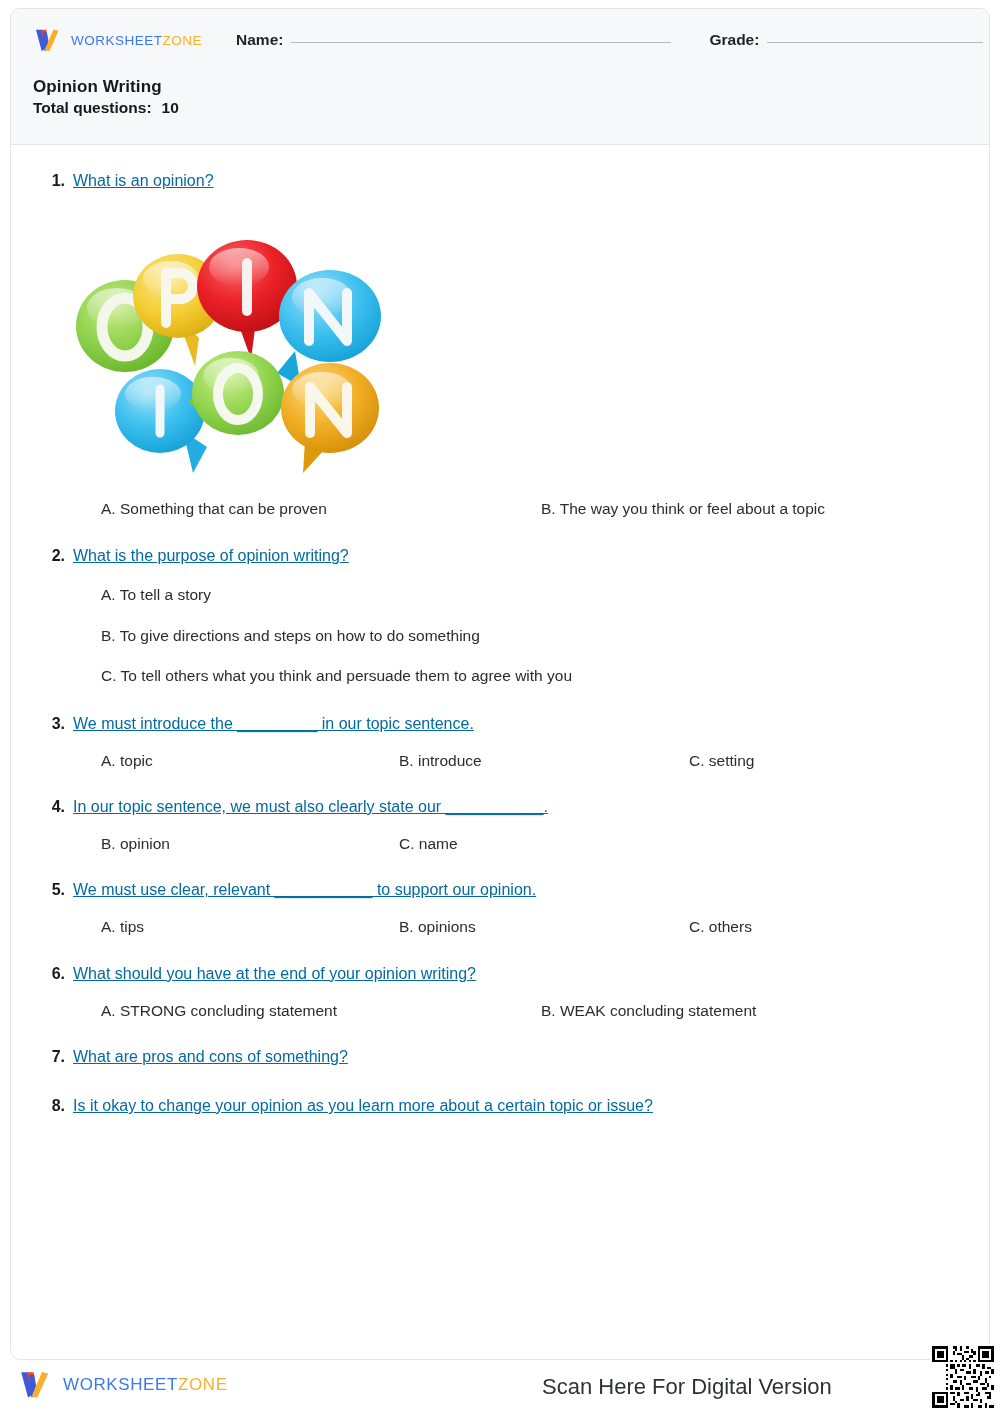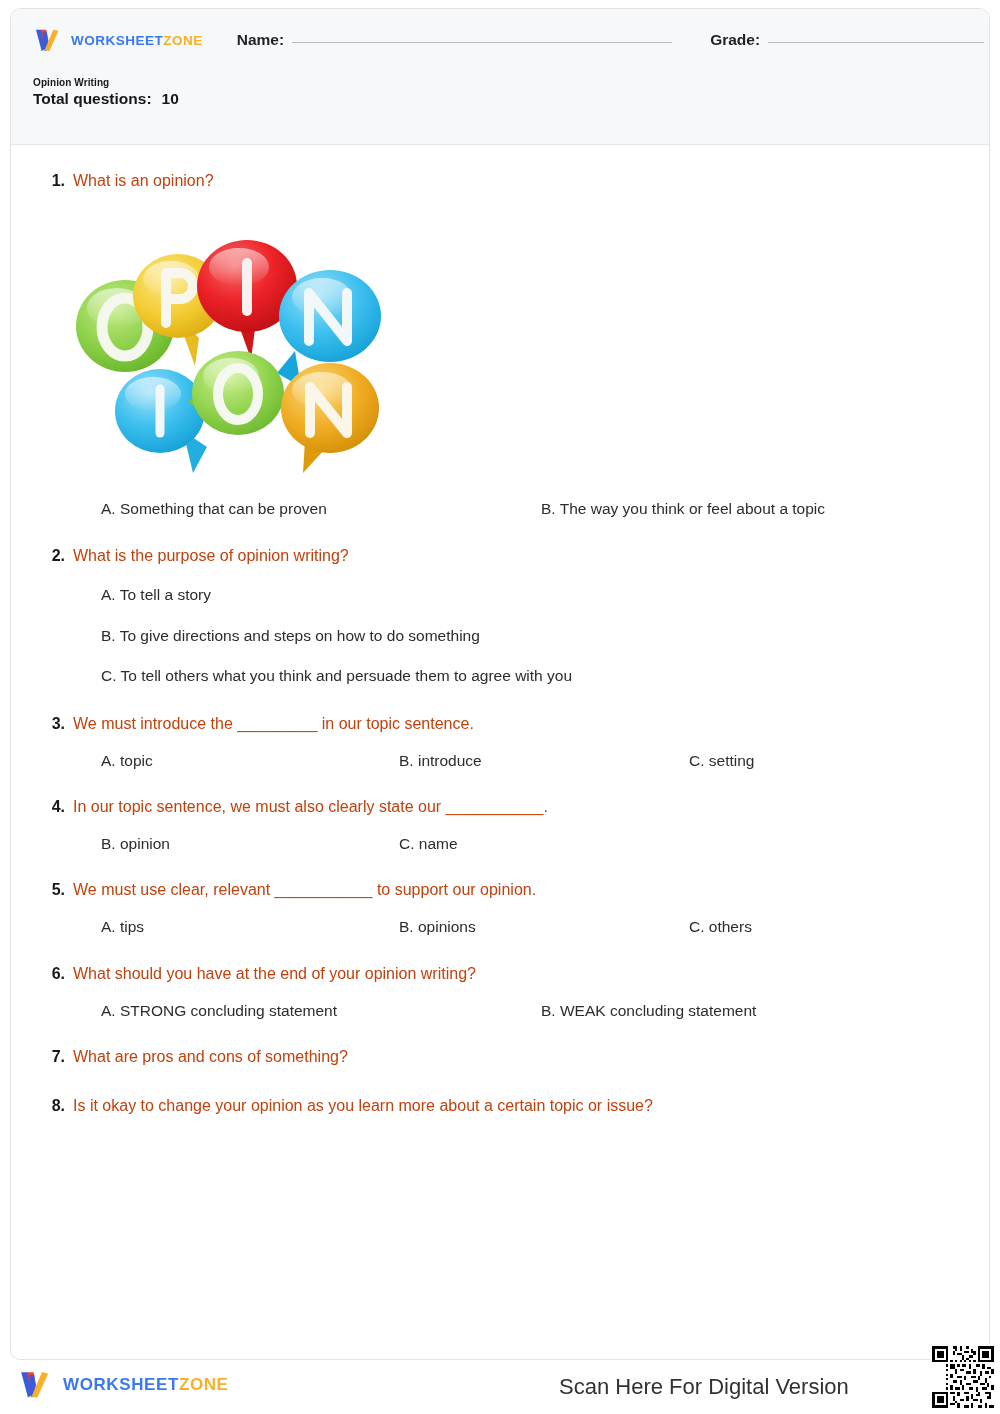--- a/index.html
+++ b/index.html
@@ -38,21 +38,21 @@
   .header-top {
     display: flex;
     align-items: center;
     height: 62px;
   }
 
   
   .brand { display: flex; align-items: center; gap: 9px; }
   .brand-mark { width: 29px; height: 25px; display: block; flex: 0 0 auto; }
   .brand-text {
-    font-size: 13.5px; font-weight: 700; letter-spacing: .5px;
+    font-size: 13.5px; font-weight: 400; letter-spacing: .5px;
     white-space: nowrap;
   }
   .brand-text .w1 { color: #3b78f0; }
   .brand-text .w2 { color: #f8b02a; }
 
   .brand-divider {
     width: 1px; height: 24px;
     background: #d7d9dc;
     margin: 0 18px 0 16px;
   }
@@ -67,21 +67,21 @@
     height: 1px;
     margin-left: 8px;
     position: relative; top: -2px;
   }
   .field-name .field-rule { width: 380px; }
   .field-grade { margin-left: 38px; }
   .field-grade .field-rule { width: 216px; }
 
   .title-block { padding-top: 6px; }
   .sheet-title {
-    font-size: 10px; font-weight: 700; color: #16181b;
+    font-size: 17px; font-weight: 700; color: #16181b;
     letter-spacing: .1px;
   }
   .sheet-total {
     font-size: 15.5px; font-weight: 700; color: #16181b;
     margin-top: 2px;
   }
   .sheet-total .total-num { margin-left: 10px; }
 
   
   .body { padding: 26px 28px 0 28px; }
@@ -90,22 +90,23 @@
   .q-line {
     display: flex;
     align-items: baseline;
   }
   .q-num {
     font-size: 16px; font-weight: 700; color: #16181b;
     width: 26px; flex: 0 0 26px; text-align: right;
     margin-right: 8px;
   }
   .q-text {
-    font-size: 16px; color: #c2410c; font-weight: 400;
+    font-size: 16px; color: #0369a1; font-weight: 400;
     line-height: 1.25;
+    text-decoration: underline;
   }
 
   .options { margin-left: 62px; }
   .opt {
     font-size: 15.5px; color: #2a2c2f;
     line-height: 1.25;
   }
 
   
   .opt-row { display: flex; }
@@ -132,21 +133,21 @@
     display: flex; align-items: center;
   }
   .footer-brand {
     position: absolute; left: 18px; top: 6px;
     display: flex; align-items: center; gap: 11px;
   }
   .footer-brand .brand-mark { width: 34px; height: 30px; }
   .footer-brand .brand-text { font-size: 17px; letter-spacing: .6px; }
 
   .footer-scan {
-    position: absolute; left: 559px; top: 10px;
+    position: absolute; left: 542px; top: 10px;
     font-size: 22px; color: #2f3133; font-weight: 400;
     white-space: nowrap;
   }
   .qr {
     position: absolute; left: 930px; top: 1344px;
     width: 66px; height: 66px; display: block;
   }
 </style>
 </head>
 <body>

